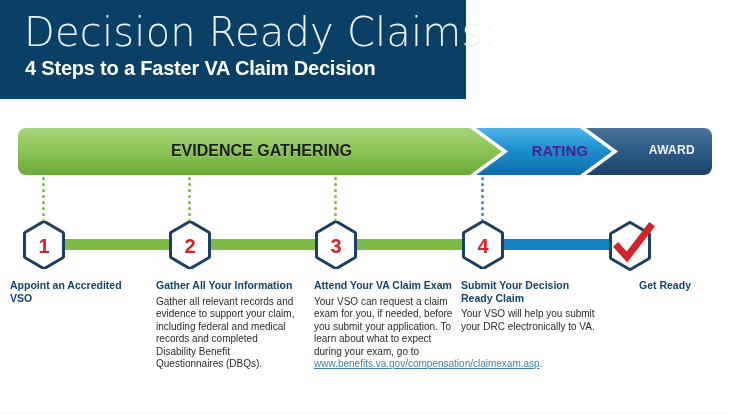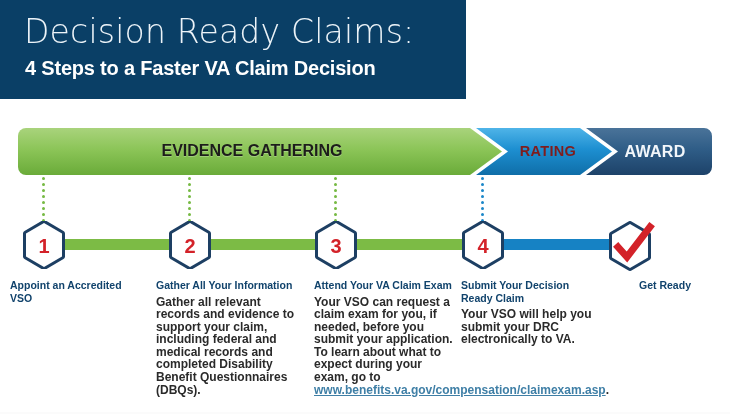--- a/index.html
+++ b/index.html
@@ -12,52 +12,52 @@
   }
   #page{position:relative;width:730px;height:414px;overflow:hidden;background:#fff;}
 
   
   .header-band{
     position:absolute;left:0;top:0;width:466px;height:99px;
     background:#0a3f66;
   }
   .header-title{
     position:absolute;left:24px;top:13px;
-    font-size:33px;line-height:38px;
+    font-size:40px;line-height:38px;
     font-weight:300;letter-spacing:.2px;
     color:#ecf3f8;
     white-space:nowrap;
     font-family:"DejaVu Sans", sans-serif;
   }
   .header-sub{
     position:absolute;left:25px;top:55px;
     font-size:20px;line-height:26px;
     font-weight:bold;letter-spacing:-.2px;
     color:#ffffff;white-space:nowrap;
   }
 
   
   .banner{position:absolute;left:18px;top:128px;width:694px;height:47px;}
   .banner svg{display:block;}
   .banner-label{
     position:absolute;
     font-weight:bold;
     color:#ffffff;
     letter-spacing:.3px;
-    text-align:center;
+    text-align:right;
     font-family:"Liberation Sans", sans-serif;
     white-space:nowrap;
   }
   .lbl-evidence{
     left:134px;top:14px;width:200px;
     font-size:16px;color:#1d1d1b;letter-spacing:0px;
     text-shadow:0 1px 0 rgba(255,255,255,.25);
   }
-  .lbl-rating{left:490px;top:15px;width:80px;font-size:14.5px;color:#7f1d1d;}
-  .lbl-award{left:597px;top:15px;width:80px;font-size:16px;color:#f2f6fa;}
+  .lbl-rating{left:490px;top:15px;width:80px;font-size:14.5px;color:#4c1d95;}
+  .lbl-award{left:597px;top:15px;width:80px;font-size:12px;color:#f2f6fa;}
 
   
   .dots{position:absolute;width:3px;}
   .dots i{display:block;width:3px;height:3px;margin-bottom:3px;border-radius:50%;}
   .dots.green i{background:#76b943;}
   .dots.blue i{background:#1b87c9;}
 
   
   .rail{position:absolute;height:11px;top:239px;border-radius:1px;}
   .rail.green{background:#7cbb45;}
@@ -67,21 +67,21 @@
   .hex{position:absolute;width:44px;height:48px;top:221px;}
   .hex svg{display:block;}
 
   
   .step{position:absolute;top:279px;}
   .step-title{
     font-size:10.5px;line-height:12.5px;font-weight:bold;
     color:#11436c;margin:0 0 4px 0;
   }
   .step-body{
-    font-size:12px;line-height:12.6px;color:#2a2a2a;margin:0;font-weight:bold;
+    font-size:10px;line-height:12.6px;color:#2a2a2a;margin:0;
   }
   .step-body a{color:#3f7fa6;text-decoration:underline;}
   .lnk{color:#3f7fa6;text-decoration:underline;}
 
   
   .edge-tint{position:absolute;left:0;bottom:0;width:730px;height:2px;background:#fbfbfb;}
 </style>
 </head>
 <body>
 

